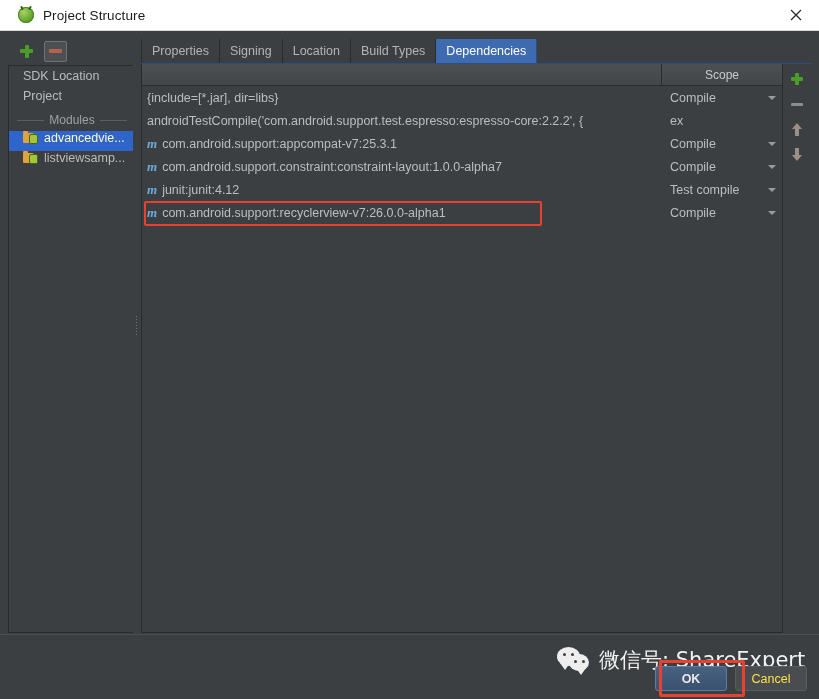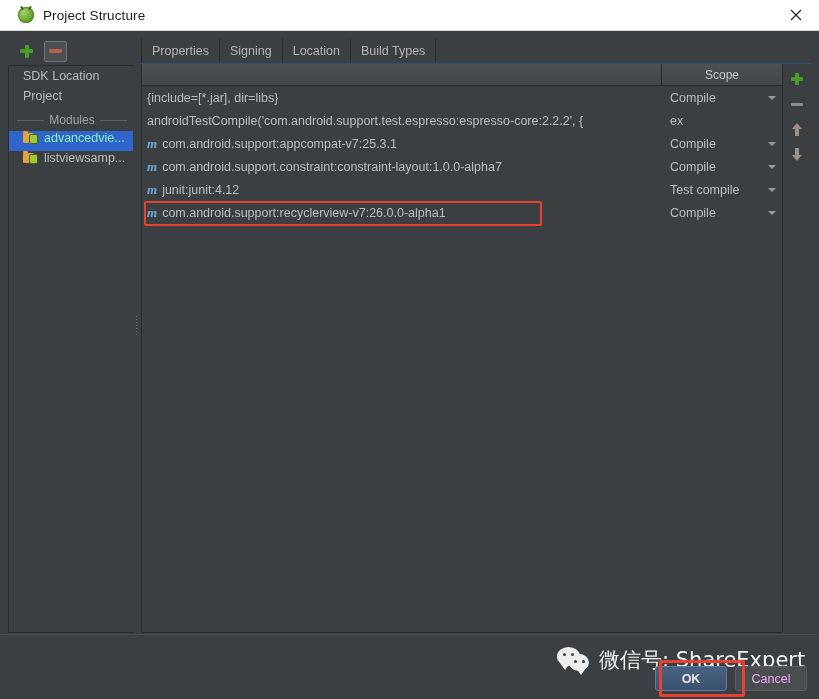--- a/index.html
+++ b/index.html
@@ -127,21 +127,21 @@
   .tree-item {
     height: 20px;
     display: flex;
     padding-left: 14px;
     font-size: 12.5px;
     color: #bbbbbb;
     white-space: nowrap;
   }
   .tree-item.selected {
     background: #2f65ca;
-    color: #86efac;
+    color: #fef9c3;
   }
   .tree-sep {
     display: flex;
     align-items: center;
     height: 22px;
     padding: 0 6px 0 8px;
     gap: 5px;
   }
   .tree-sep .line {
     flex: 1; height: 1px; background: #5c5f61;
@@ -387,21 +387,21 @@
   }
   .btn.primary {
     background: linear-gradient(#47617f, #3b5270);
     border: 1px solid #5a7ea6;
     color: #e8e8e8;
     font-weight: bold;
   }
   .btn.secondary {
     background: #4a4d4f;
     border: 1px solid #5a5d5f;
-    color: #f0abfc;
+    color: #fde047;
   }
   .annot-ok {
     position: absolute;
     border: 3px solid #e8412f;
     border-radius: 2px;
     box-sizing: border-box;
     pointer-events: none;
     left: 659px;
     bottom: 2px;
     width: 86px;
@@ -526,20 +526,23 @@
           <span>Properties</span>
         </div>
         <div class="tab">
           <span>Signing</span>
         </div>
         <div class="tab">
           <span>Location</span>
         </div>
         <div class="tab">
           <span>Build Types</span>
+        </div>
+        <div class="tab active">
+          <span>Dependencies</span>
         </div>
       </div>
 
       <div class="table-area">
 
         <div class="table-wrap">
 
           <div class="thead">
             <div class="th c1"></div>
             <div class="th c2">Scope</div>

